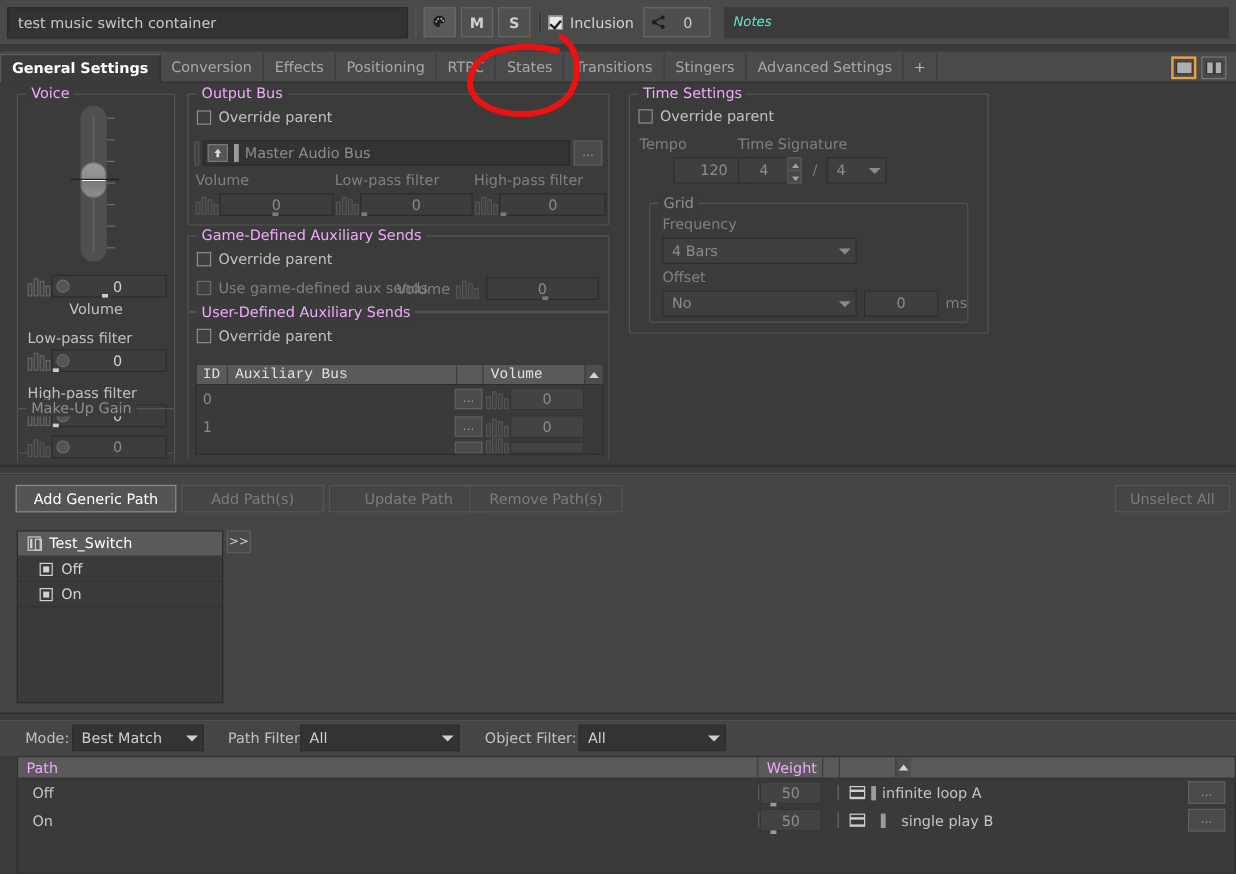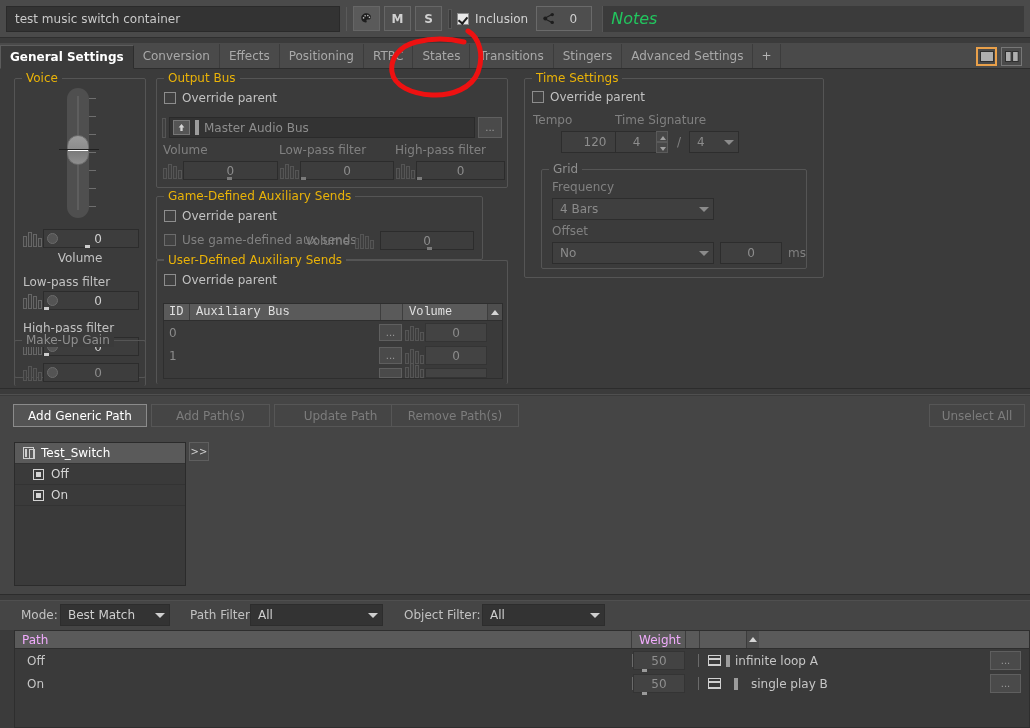--- a/index.html
+++ b/index.html
@@ -40,22 +40,22 @@
   }
   .chk.empty{ background:#3f3f3f; border:1px solid #8d8d8d; }
   .inc-label{ margin-left:6px; color:#d2d2d2; font-size:12px; }
   .share-btn{
     width:56px; height:25px; background:#4e4e4e; border:1px solid #6a6a6a;
     display:flex; align-items:center; gap:4px; padding:0 5px; margin-left:8px;
   }
   .share-num{ flex:1; text-align:center; color:#cfcfcf; font-size:12px; }
   .notes{
     flex:1; height:26px; margin-left:10px; background:#3b3b3b;
-    border-left:1px solid #565656; color:#22c55e; font-style:italic;
-    display:flex; align-items:center; padding-left:8px; font-size:16px;
+    border-left:1px solid #565656; color:#5eead4; font-style:italic;
+    display:flex; align-items:center; padding-left:8px; font-size:11px;
   }
 
   
   .tabbar{
     position:absolute; left:0; top:43px; width:1030px; height:26px;
     background:#4a4a4a; display:flex; align-items:flex-end;
     border-bottom:1px solid #2d2d2d;
   }
   .tab{
     height:24px; padding:0 9px; display:flex; align-items:center;
@@ -72,21 +72,21 @@
   .layout-btn{ width:21px; height:19px; border:1px solid #777; background:#4a4a4a;
     display:flex; align-items:center; justify-content:center; }
   .layout-btn.sel{ border:2px solid #e9a04a; }
 
   
   .group{
     position:absolute; border:1px solid #555555; border-radius:2px;
   }
   .group > .legend{
     position:absolute; top:-8px; left:7px; background:#3b3b3b; padding:0 4px;
-    font-size:12px; color:#eab308;
+    font-size:12px; color:#f0abfc;
   }
   .legend.dim{ color:#8f8f8f; }
   .row{ display:flex; align-items:center; }
   .lbl{ color:#c2c2c2; font-size:12px; }
   .lbl.dim{ color:#808080; }
   .chkrow{ display:flex; align-items:center; gap:6px; }
 
   
   .numfield{
     height:19px; background:#3d3d3d; border:1px solid #2c2c2c;
@@ -420,21 +420,21 @@
         <div class="numfield" style="flex:1;">
           <span class="val dim">0</span>
           <span class="track">
               <i style="left:0;background:#7a7a7a"></i>
             </span>
         </div>
       </div>
     </div>
   </div>
 
-  <div class="group" style="left:156px; top:196px; width:327px; height:64px;">
+  <div class="group" style="left:156px; top:196px; width:352px; height:64px;">
     <span class="legend">Game-Defined Auxiliary Sends</span>
     <div class="chkrow" style="position:absolute; left:7px; top:12px;">
       <span class="chk empty"></span>
       <span class="lbl">Override parent</span>
     </div>
     <div class="chkrow" style="position:absolute; left:7px; top:36px;">
       <span class="chk empty" style="border-color:#6b6b6b;background:#414141;"></span>
       <span class="lbl dim">Use game-defined aux sends</span>
     </div>
     <div class="row" style="position:absolute; right:8px; top:34px; width:190px; gap:5px; justify-content:flex-end;">

